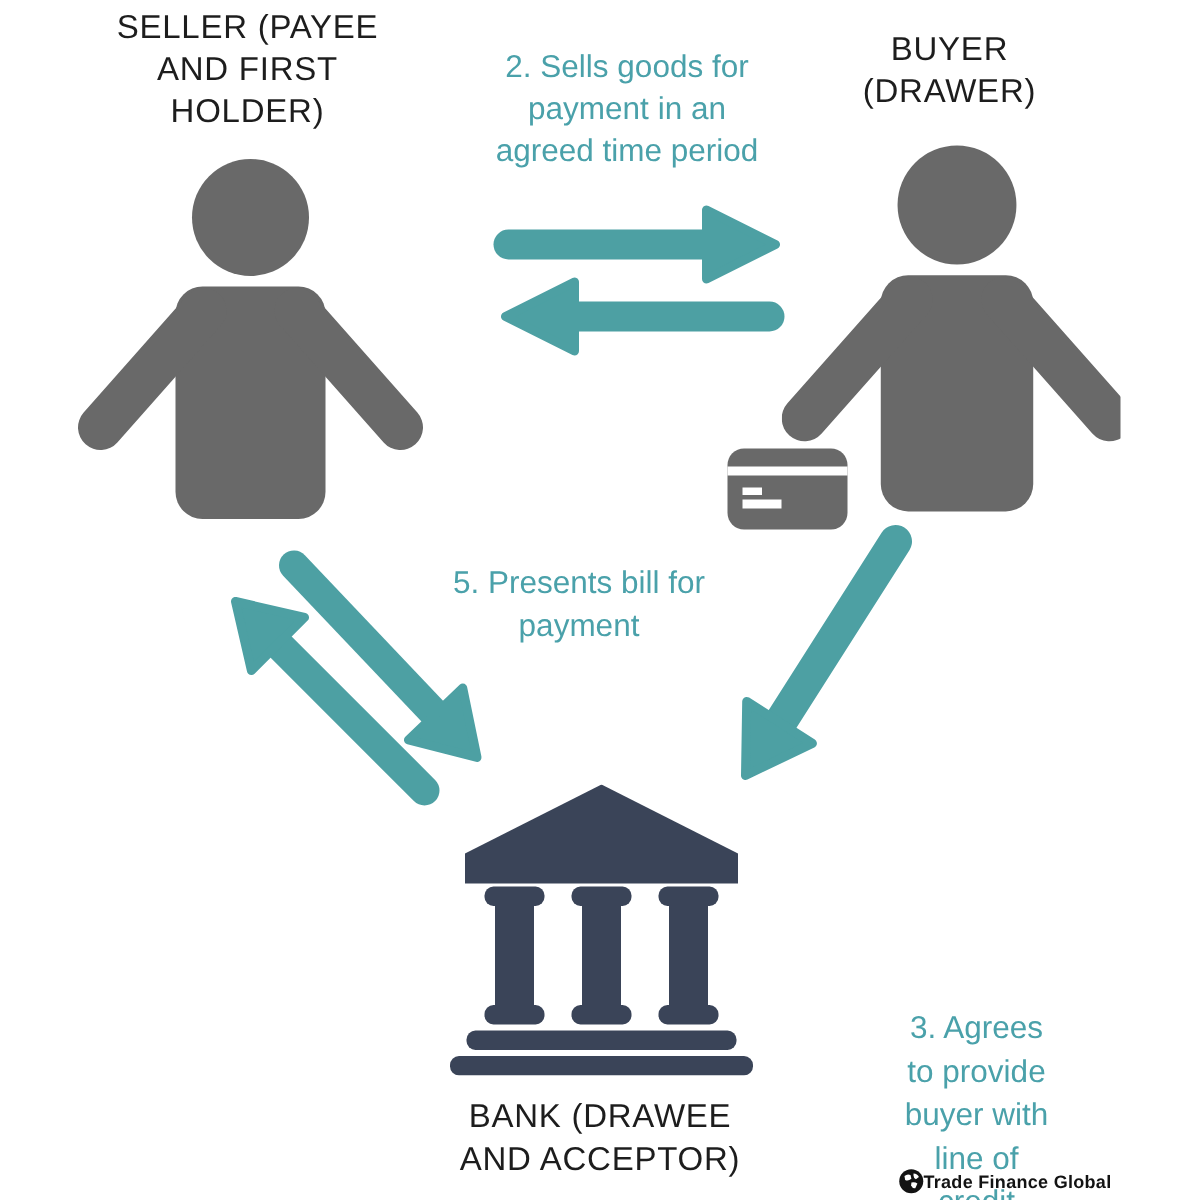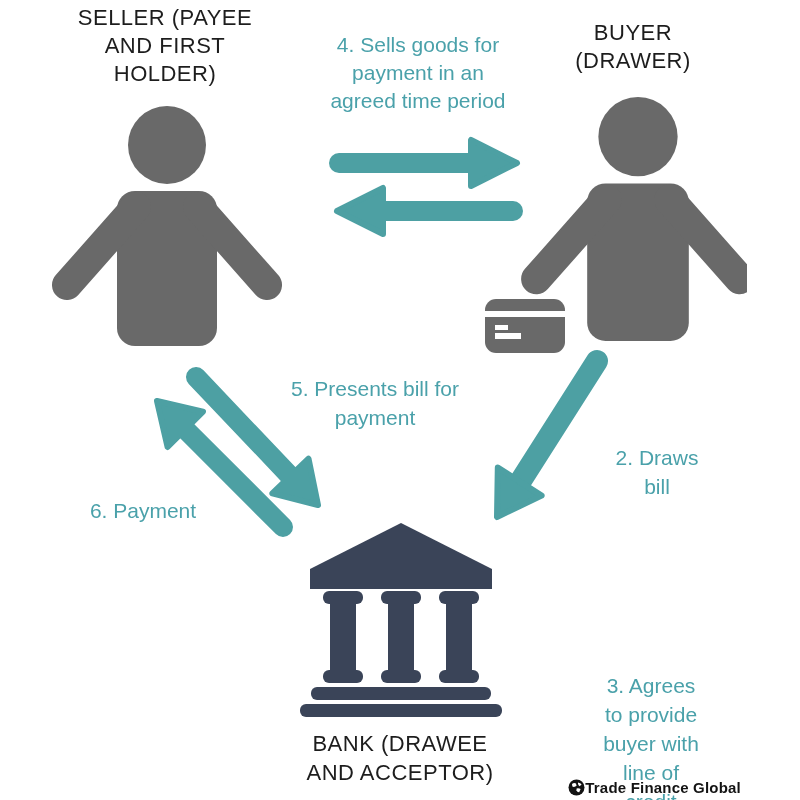--- a/index.html
+++ b/index.html
@@ -29,21 +29,21 @@
   .arrows{position:absolute;left:0;top:0;pointer-events:none;}
   .fill-teal{fill:var(--teal);}
   .stroke-teal{stroke:var(--teal);}
   .fill-gray{fill:var(--person-gray);}
   .stroke-gray{stroke:var(--person-gray);}
   .fill-navy{fill:var(--bank-navy);}
   .shaft{fill:none;stroke-linecap:round;}
   .head{stroke-width:6;stroke-linejoin:round;}
   .brand{
     position:absolute;right:6px;bottom:4px;display:flex;align-items:center;gap:0;
-    font-size:15px;font-weight:700;color:#131313;letter-spacing:.2px;
+    font-size:12px;font-weight:700;color:#131313;letter-spacing:.2px;
   }
   .defs-svg{position:absolute;width:0;height:0;}
 </style>
 </head>
 <body>
 
 <div class="canvas">
 
   <svg class="defs-svg" aria-hidden="true">
     <symbol id="person" viewBox="0 0 230 245">
@@ -110,30 +110,28 @@
   </svg>
 
   <div class="txt node-label" style="left:165px;top:4px">SELLER (PAYEE
 AND FIRST
 HOLDER)</div>
   <div class="txt node-label" style="left:400px;top:729px;line-height:29px">BANK (DRAWEE
 AND ACCEPTOR)</div>
   <div class="txt node-label" style="left:633px;top:19px">BUYER
 (DRAWER)</div>
 
-  <div class="txt step-label" style="left:418px;top:31px;line-height:28px">4. Sells goods for
+  <div class="txt step-label" style="left:418px;top:31px;line-height:28px">2. Sells goods for
 payment in an
 agreed time period</div>
-  <div class="txt step-label" style="left:657px;top:443px">2. Draws bill</div>
   <div class="txt step-label" style="left:651px;top:671px">3. Agrees to provide
 buyer with line of credit
 and accepts bill</div>
-  <div class="txt step-label" style="left:375px;top:374px">5. Presents bill for
+  <div class="txt step-label" style="left:386px;top:374px">5. Presents bill for
 payment</div>
-  <div class="txt step-label" style="left:143px;top:496px">6. Payment</div>
 
   <div class="brand">
     <svg width="17" height="17" viewBox="0 0 17 17">
       <circle cx="8.5" cy="8.5" r="8" fill="#131313"></circle>
       <path d="M4 5 Q6 3.2 8 4.4 L8.6 6.8 Q6.5 8.6 4.4 7.6 Z" fill="#ffffff"></path>
       <path d="M10 3.4 Q12.6 3.6 13.6 5.6 L11.6 7.2 Q10 6.2 10 4.6 Z" fill="#ffffff"></path>
       <path d="M8.6 9.4 Q10.8 8.8 12.6 10 L11.2 13.2 Q9.2 13.4 8.4 11.4 Z" fill="#ffffff"></path>
     </svg>
     <span>Trade Finance Global</span>
   </div>

